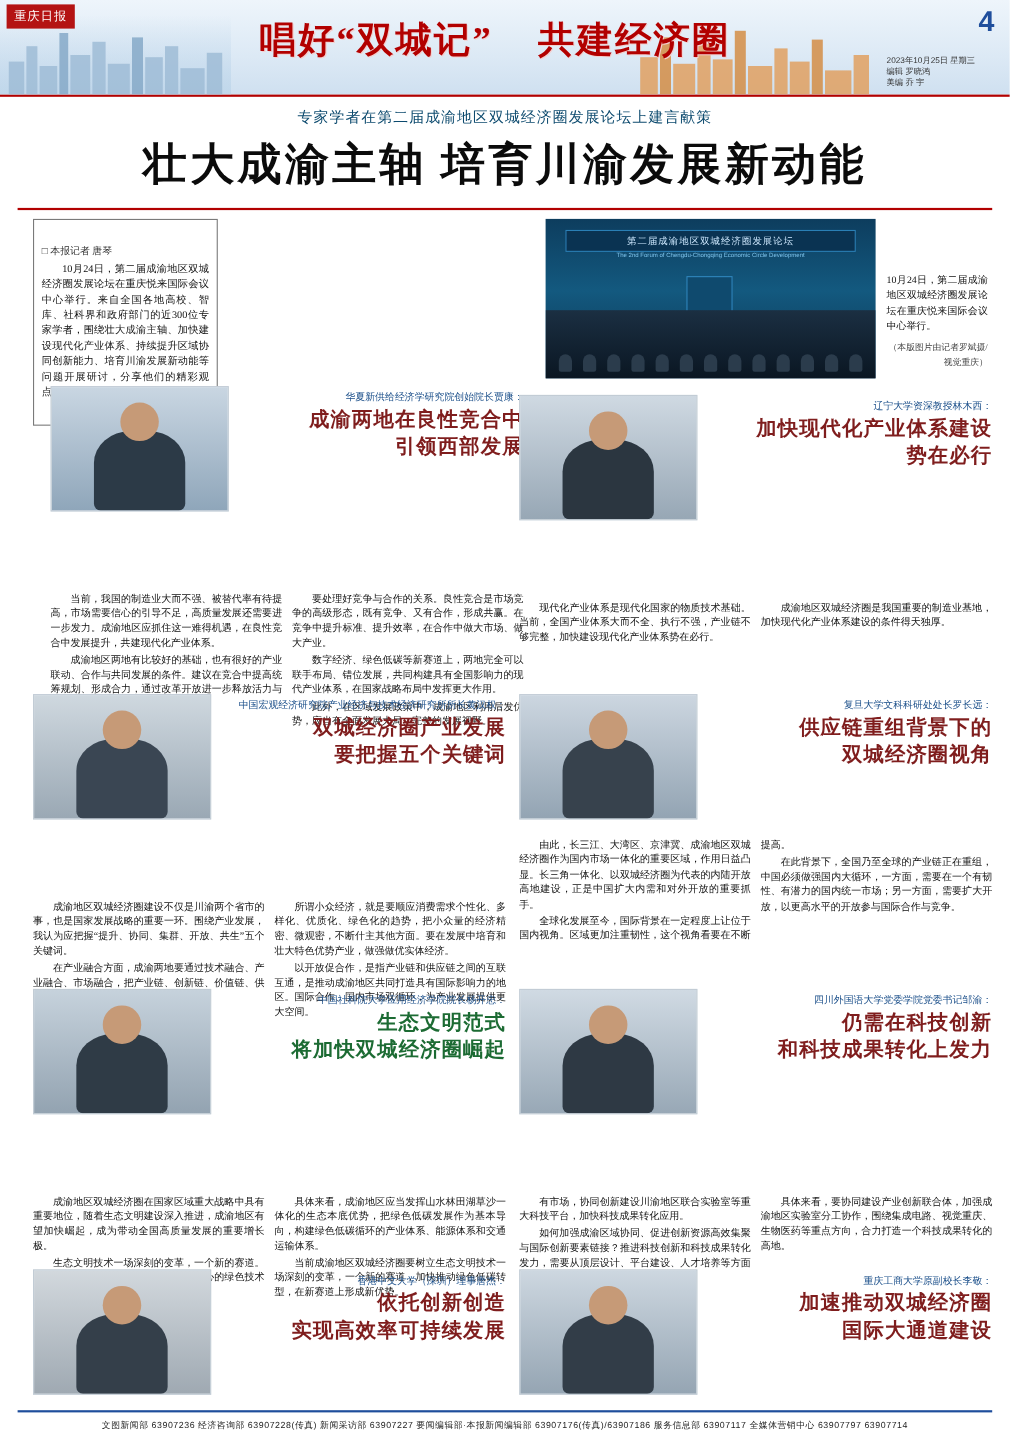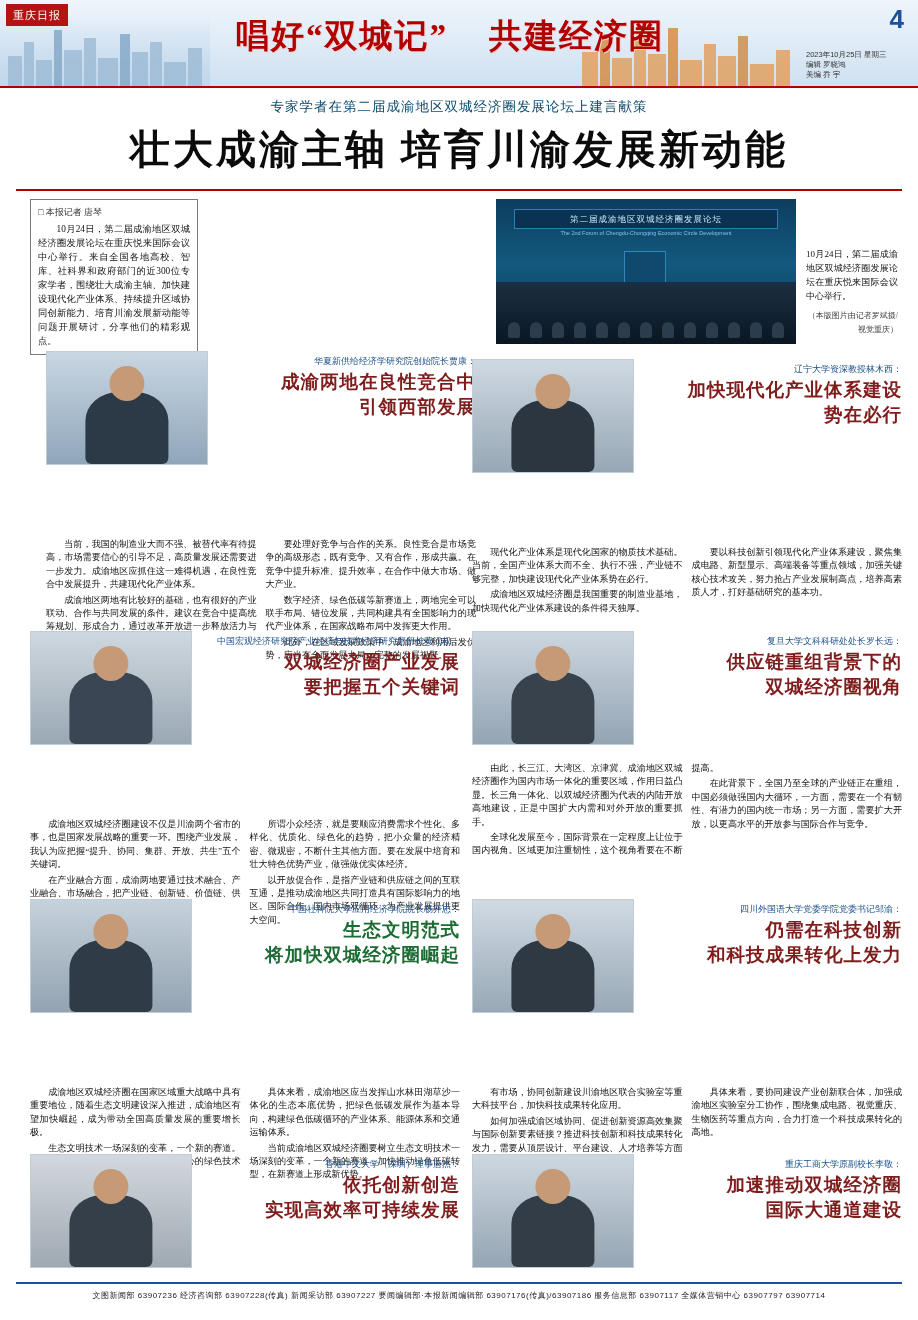--- a/index.html
+++ b/index.html
@@ -78,21 +78,21 @@
   .bigtitle{
     font-size:40px;font-weight:bold;letter-spacing:3px;margin-top:6px;color:#0b0b0b;
   }
   .rule-red{height:2px;background:#b20000;margin:10px 16px 0 16px;}
   
   .body{
     position:relative;margin:8px 16px 0 16px;height:1150px;
   }
   .lead{
     position:absolute;left:14px;top:0;width:168px;
-    border:1px solid #7a7a7a;padding:6px 7px;box-sizing:border-box;
+    border:1px solid #7a7a7a;padding:22px 7px;box-sizing:border-box;
   }
   .lead .byline{font-size:9px;color:#333;margin-bottom:3px;}
   .lead p{font-size:9.3px;line-height:14px;margin:0;text-align:justify;text-indent:2em;}
   .photo-main{
     position:absolute;left:480px;top:0;width:300px;height:145px;
     background:linear-gradient(180deg,#0d3d5e 0%,#13597f 45%,#0c3350 100%);
     overflow:hidden;
   }
   .photo-main .banner{
     position:absolute;left:18px;top:10px;right:18px;height:18px;
@@ -322,21 +322,20 @@
         <div class="head" style="bottom:56%;"></div>
       </div>
       <div style="margin-left:168px;">
         <div class="kicker">辽宁大学资深教授林木西：</div>
         <div class="title" style="white-space:pre-line">加快现代化产业体系建设
 势在必行</div>
       </div>
       <div class="cols c2 colwrap" style="margin-top:118px;">
         <p>现代化产业体系是现代化国家的物质技术基础。当前，全国产业体系大而不全、执行不强，产业链不够完整，加快建设现代化产业体系势在必行。</p>
         <p>成渝地区双城经济圈是我国重要的制造业基地，加快现代化产业体系建设的条件得天独厚。</p>
-        <p>要以科技创新引领现代化产业体系建设，聚焦集成电路、新型显示、高端装备等重点领域，加强关键核心技术攻关，努力抢占产业发展制高点，培养高素质人才，打好基础研究的基本功。</p>
       </div>
     </div>
 
     <div class="blk" style="left:456px;top:432px;width:430px;">
       <div class="pic" style="position:absolute;left:0;top:0;width:160px;height:112px;">
         <div class="bg" style="background:linear-gradient(180deg,#ccd6e0 0%,#93a4b3 100%)"></div>
         <div class="person" style="background:#37424d"></div>
         <div class="head" style="bottom:56%;"></div>
       </div>
       <div style="margin-left:168px;">

